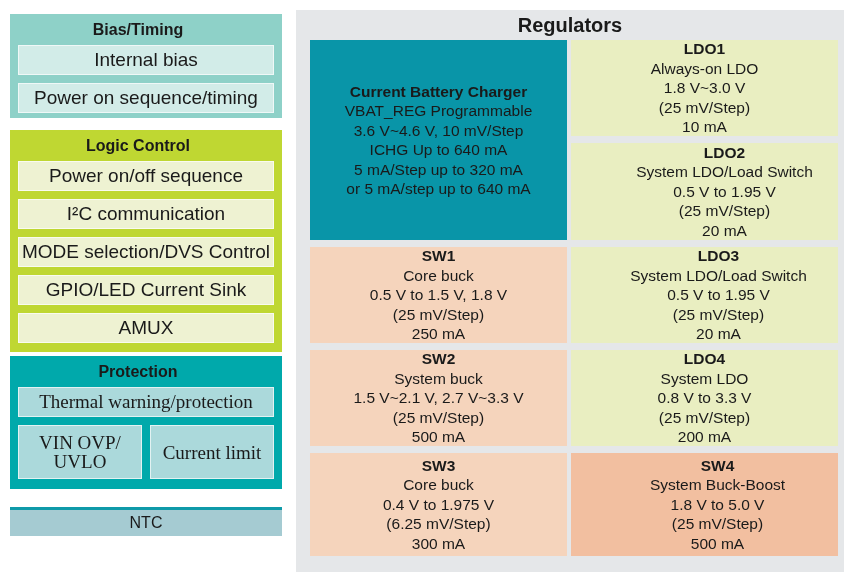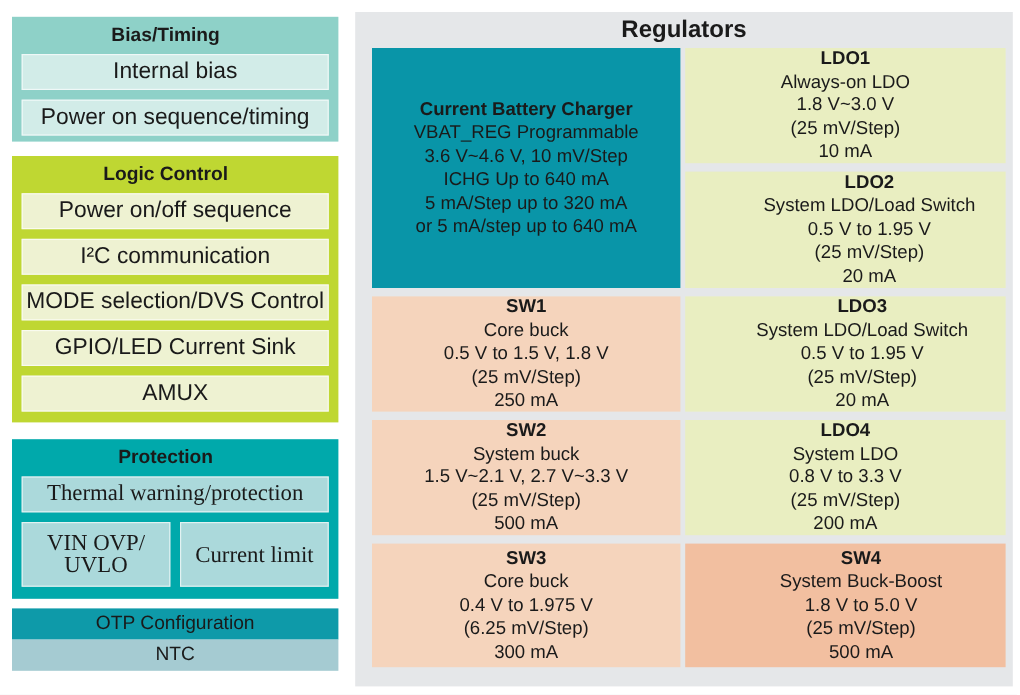--- a/index.html
+++ b/index.html
@@ -82,39 +82,39 @@
   <div class="block-title">Logic Control</div>
   <div class="items">
     <div class="item logic-item">Power on/off sequence</div>
     <div class="item logic-item">I²C communication</div>
     <div class="item logic-item">MODE selection/DVS Control</div>
     <div class="item logic-item">GPIO/LED Current Sink</div>
     <div class="item logic-item">AMUX</div>
   </div>
 </div>
 
-<div class="abs prot-bg" style="left:10px;top:366px;width:272px;height:133px;">
+<div class="abs prot-bg" style="left:10px;top:356px;width:272px;height:133px;">
   <div class="block-title">Protection</div>
   <div class="items">
     <div class="item prot-item">Thermal warning/protection</div>
     <div class="split-row">
       <div class="item prot-item">
         <span>
           <span style="display:block">VIN OVP/</span>
           <span style="display:block">UVLO</span>
         </span>
       </div>
       <div class="item prot-item">Current limit</div>
     </div>
   </div>
 </div>
 
 <div class="abs bar otp-bg" style="left:10px;top:507px;width:272px;">OTP Configuration</div>
 
-<div class="abs bar ntc-bg" style="left:10px;top:533px;width:272px;">NTC</div>
+<div class="abs bar ntc-bg" style="left:10px;top:510px;width:272px;">NTC</div>
 
 <div class="abs panel" style="left:296px;top:10px;width:548px;height:562px;">
   <div class="panel-title">Regulators</div>
 
   <div class="reg-grid">
 
     <div class="reg-block charger">
       <div class="reg-title">Current Battery Charger</div>
       <div class="reg-lines">
           <div>VBAT_REG Programmable</div>

